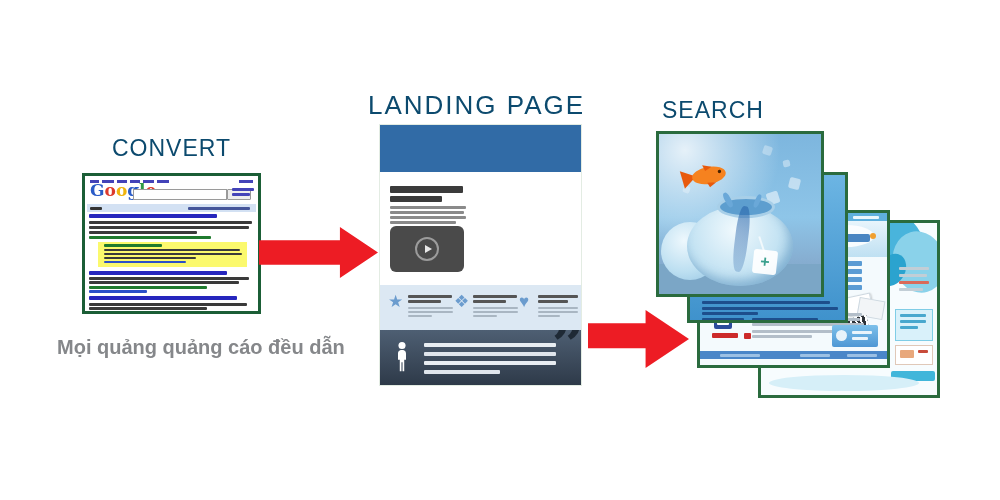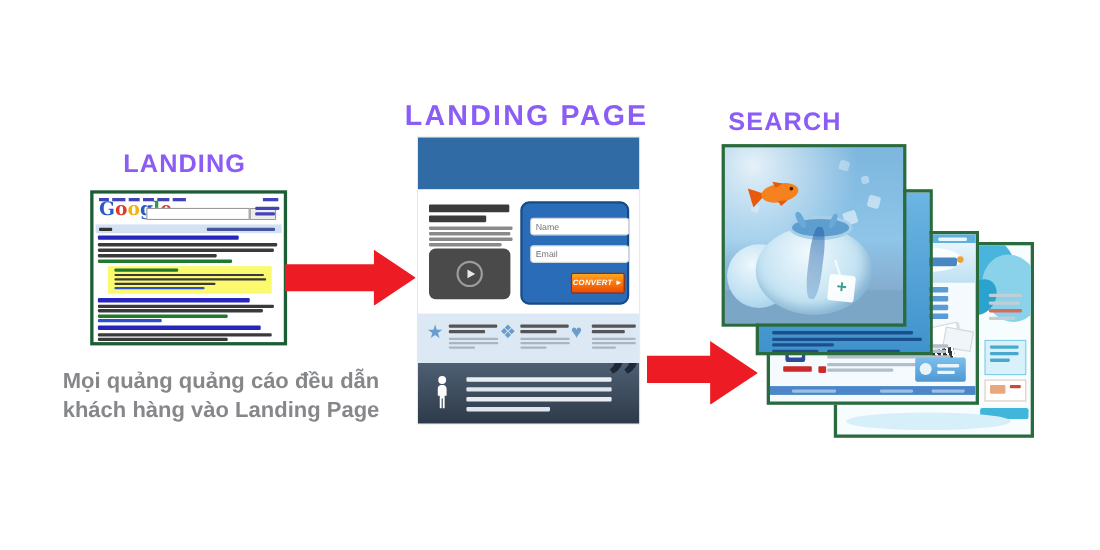--- a/index.html
+++ b/index.html
@@ -1,19 +1,19 @@
 <!DOCTYPE html>
 <html><head>
 <meta charset="utf-8">
 <style>
   html,body{margin:0;padding:0;background:#fff;}
   #canvas{position:relative;width:1000px;height:500px;background:#fff;overflow:hidden;
           font-family:"Liberation Sans","DejaVu Sans",sans-serif;}
   .abs{position:absolute;}
-  .heading{position:absolute;font-weight:bold;color:#8b5cf6;letter-spacing:1px;}
+  .heading{position:absolute;font-weight:normal;color:#0c4a6e;letter-spacing:1px;}
   .ln{position:absolute;border-radius:1px;}
   
   #serp{position:absolute;left:82px;top:173px;width:173px;height:135px;
         border:3px solid #1b5e36;background:#fff;}
   .navbar-dash{position:absolute;height:3px;background:#4343b8;top:4px;}
   #google-logo{position:absolute;left:5px;top:6px;font-family:"DejaVu Serif","Liberation Serif",serif;
                font-weight:bold;font-size:17px;line-height:17px;letter-spacing:0;}
   #serp-input{position:absolute;left:48px;top:13px;width:88px;height:9px;border:1px solid #9a9a9a;
               background:#fff;font-size:6px;padding:0 2px;}
   #serp-btn{position:absolute;left:142px;top:13px;width:24px;height:11px;background:#ececec;
@@ -64,21 +64,21 @@
   #card-light{left:758px;top:220px;width:176px;height:172px;z-index:10;background:#f7fcfe;}
   
   #caption{position:absolute;left:57px;top:334px;font-size:20px;line-height:26px;
            font-weight:bold;color:#85878a;}
 </style>
 </head>
 <body>
 
 <div id="canvas">
 
-  <div class="heading" style="left:112px;top:135px;font-size:23px;">LANDING</div>
+  <div class="heading" style="left:112px;top:135px;font-size:23px;">CONVERT</div>
   <div class="heading" style="left:368px;top:90px;font-size:26px;letter-spacing:2px;">LANDING PAGE</div>
   <div class="heading" style="left:662px;top:97px;font-size:23px;">SEARCH</div>
 
   <div id="serp">
 
     <div class="navbar-dash" style="left:5px;width:9px;"></div>
     <div class="navbar-dash" style="left:17px;width:12px;"></div>
     <div class="navbar-dash" style="left:32px;width:10px;"></div>
     <div class="navbar-dash" style="left:45px;width:10px;"></div>
     <div class="navbar-dash" style="left:58px;width:11px;"></div>
@@ -116,21 +116,20 @@
     <div class="ln" style="left:4px;top:110px;width:118px;height:3px;background:#1f7a2e;"></div>
     <div class="ln" style="left:4px;top:114px;width:58px;height:3px;background:#2b50c8;"></div>
 
     <div class="ln" style="left:4px;top:120px;width:148px;height:4px;background:#2626bd;"></div>
     <div class="ln" style="left:4px;top:127px;width:158px;height:3px;background:#3a3a3a;"></div>
     <div class="ln" style="left:4px;top:131px;width:118px;height:3px;background:#3a3a3a;"></div>
   </div>
 
   <div id="caption">
     <div>Mọi quảng quảng cáo đều dẫn</div>
-    <div>khách hàng vào Landing Page</div>
   </div>
 
   <div id="arrow1" class="red-arrow"></div>
   <div id="arrow2" class="red-arrow"></div>
 
   <div id="lp">
     <div id="lp-header"></div>
 
     <div class="ln" style="left:10px;top:61px;width:73px;height:7px;background:#3b3b3b;"></div>
     <div class="ln" style="left:10px;top:71px;width:52px;height:6px;background:#3b3b3b;"></div>
@@ -138,25 +137,20 @@
     <div class="ln" style="left:10px;top:86px;width:74px;height:3px;background:#8a8a8a;"></div>
     <div class="ln" style="left:10px;top:91px;width:76px;height:3px;background:#8a8a8a;"></div>
     <div class="ln" style="left:10px;top:96px;width:66px;height:3px;background:#8a8a8a;"></div>
 
     <div id="lp-video">
       <div id="lp-play">
           <i></i>
         </div>
     </div>
 
-    <div id="lp-form">
-      <input class="lp-input" style="top: 13px;" placeholder="Name">
-      <input class="lp-input" style="top: 38px;" placeholder="Email">
-      <div id="lp-convert">CONVERT ►</div>
-    </div>
 
     <div id="lp-features">
       <div class="feat-icon" style="left:8px;">★</div>
       <div class="ln" style="left:28px;top:10px;width:44px;height:3px;background:#555;"></div>
       <div class="ln" style="left:28px;top:15px;width:33px;height:3px;background:#555;"></div>
       <div class="ln" style="left:28px;top:22px;width:45px;height:2px;background:#a9b6c2;"></div>
       <div class="ln" style="left:28px;top:26px;width:45px;height:2px;background:#a9b6c2;"></div>
       <div class="ln" style="left:28px;top:30px;width:24px;height:2px;background:#a9b6c2;"></div>
       <div class="feat-icon" style="left:74px;">❖</div>
       <div class="ln" style="left:93px;top:10px;width:44px;height:3px;background:#555;"></div>

